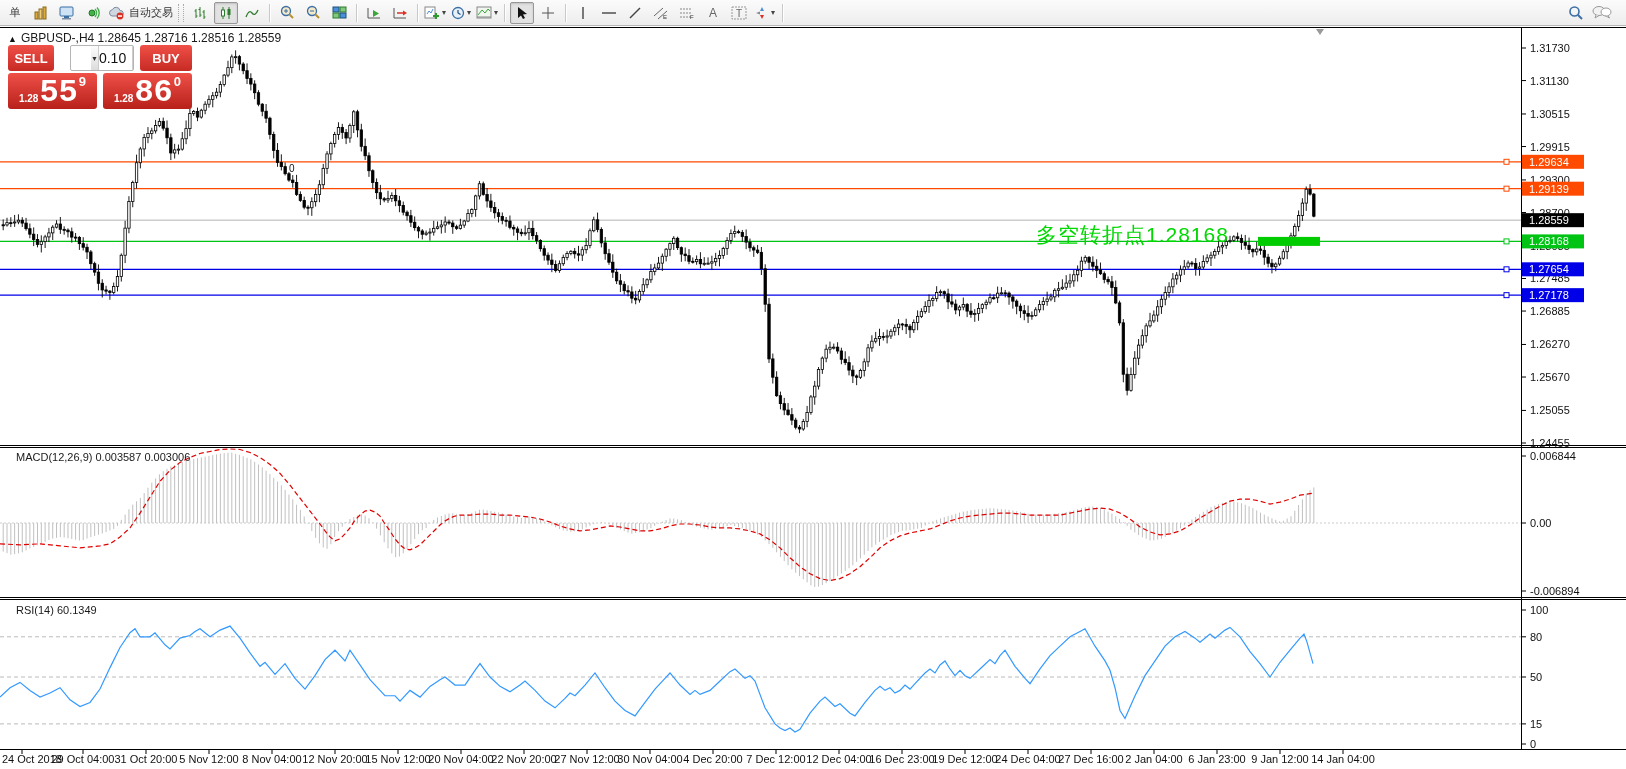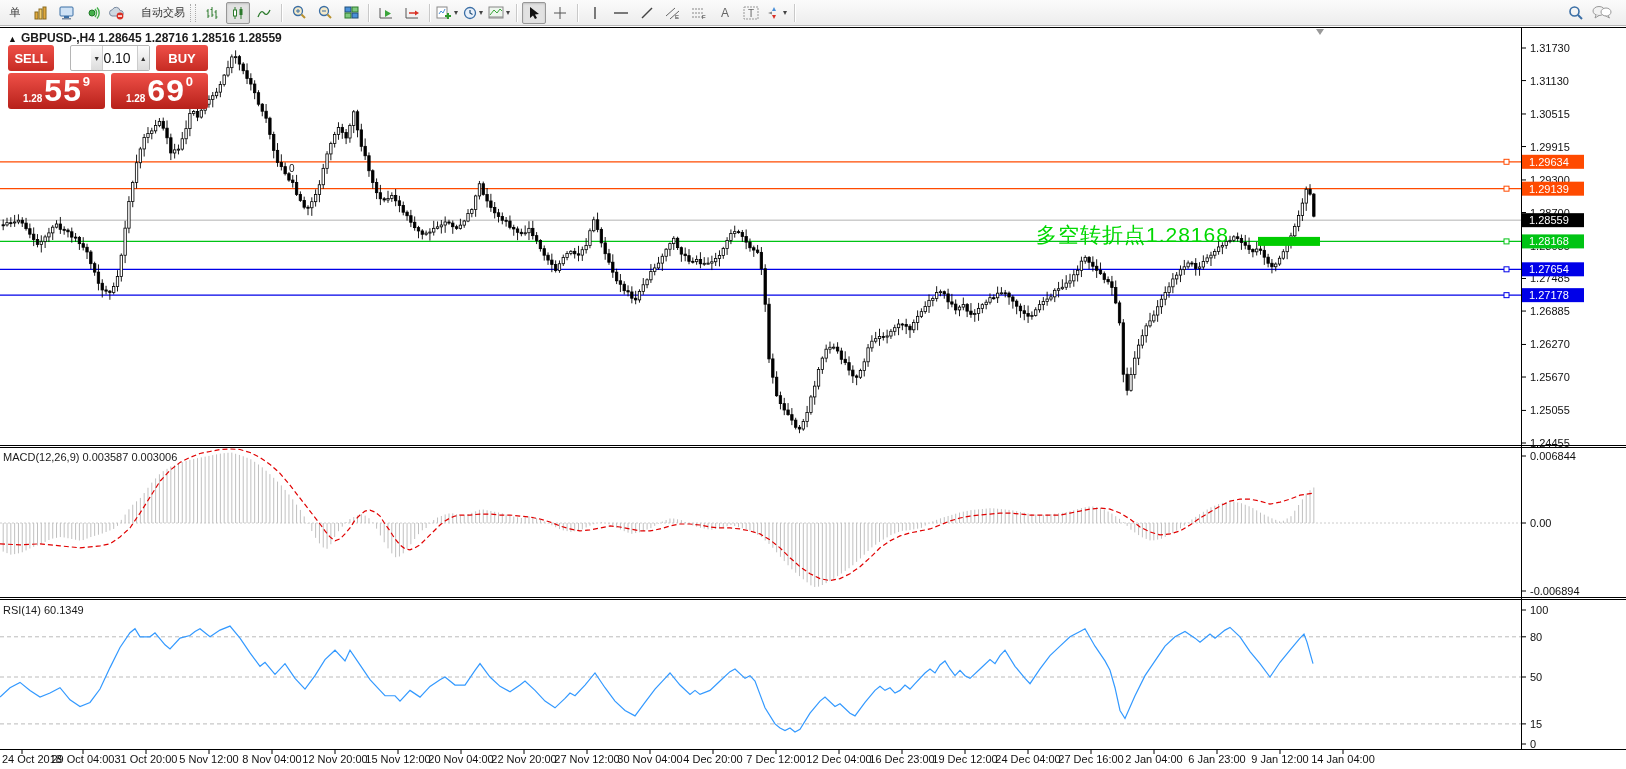--- a/index.html
+++ b/index.html
@@ -12,43 +12,43 @@
     margin:0 1px;border:1px solid transparent;border-radius:2px;font-size:11px;color:#333;cursor:default;}
   .tb.pressed{background:#e2e2e2;border:1px solid #979797;box-shadow:inset 0 1px 2px rgba(0,0,0,.15);}
   .tbsep{width:1px;height:18px;background:#c9c9c9;margin:0 4px;box-shadow:1px 0 0 #fff;}
   .grip{width:4px;height:18px;margin:0 3px;border-left:1px dotted #aaa;border-right:1px dotted #aaa;}
   .tb svg{display:block;}
   .tb .dd{font-size:8px;color:#444;margin-left:2px;}
   .tf{font-size:11px;color:#222;padding:0 5px;}
   .tf.active{background:#e6e6e6;border:1px solid #979797;box-shadow:inset 0 1px 2px rgba(0,0,0,.15);}
   #tb-right{margin-left:auto;display:flex;align-items:center;}
   
-  #chart-title{position:absolute;left:8px;top:31px;font-size:12px;color:#1a1a1a;z-index:4;font-weight:bold;}
+  #chart-title{position:absolute;left:8px;top:31px;font-size:12px;color:#1a1a1a;z-index:4;}
   #chart-title .tri{font-size:9px;margin-right:4px;color:#111;}
   
-  #oneclick{position:absolute;left:8px;top:45px;width:200px;z-index:4;}
+  #oneclick{position:absolute;left:8px;top:45px;width:184px;z-index:4;}
   .oc-row1{display:flex;height:26px;}
   .oc-btn{background:linear-gradient(#ef5048,#c62b23);color:#fff;font-weight:bold;font-size:13px;
     display:flex;align-items:center;justify-content:center;border-radius:3px;}
   .oc-sell{width:46px;}
   .oc-buy{width:52px;margin-left:6px;}
   .oc-spin{flex:1;display:flex;margin-left:16px;border:1px solid #b5b5b5;border-radius:2px;overflow:hidden;background:#fff;padding-left:20px;}
   .oc-arr{width:15px;background:linear-gradient(#fdfdfd,#dcdcdc);display:flex;align-items:center;justify-content:center;
     font-size:7px;color:#333;border-right:1px solid #ccc;}
   .oc-arr.r{border-right:none;border-left:1px solid #ccc;}
   .oc-vol{flex:1;display:flex;align-items:center;justify-content:flex-end;padding-right:6px;font-size:14px;color:#111;}
   .oc-row2{display:flex;margin-top:2px;height:36px;}
   .oc-price{background:linear-gradient(#ef5048,#b7211a);color:#fff;border-radius:3px;flex:1;
     display:flex;align-items:flex-end;justify-content:center;padding-bottom:1px;}
   .oc-price .sm{font-size:10px;font-weight:bold;margin-bottom:4px;}
   .oc-price .big{font-size:32px;font-weight:bold;line-height:30px;margin:0 1px;font-family:Liberation Mono, monospace;}
   .oc-price .sup{font-size:13px;font-weight:bold;align-self:flex-start;margin-top:1px;}
   .oc-price.b2{margin-left:6px;}
   
-  .ind-label{position:absolute;left:3px;font-size:11px;color:#1a1a1a;z-index:3;}
+  .ind-label{position:absolute;left:16px;font-size:11px;color:#1a1a1a;z-index:3;}
   #annotation{position:absolute;left:1036px;top:221px;font-size:21px;font-weight:normal;color:#00d800;
     z-index:3;white-space:nowrap;letter-spacing:1px;}
   #chart-svg{position:absolute;left:0;top:0;z-index:1;}
 </style>
 </head>
 <body>
 
 <div id="toolbar">
   <div class="tb">
       <span>单</span>
@@ -72,21 +72,21 @@
         <circle cx="7" cy="7" r="3" fill="#44b04a" stroke="#1f7a26"></circle>
         <path d="M10 3 a6 6 0 0 1 0 8 M12 1.5 a8 8 0 0 1 0 11" fill="none" stroke="#44b04a" stroke-width="1.4"></path>
       </svg>
   </div>
   <div class="tb">
     <svg width="18" height="14">
         <path d="M4 10 a3.2 3.2 0 0 1 .4-6.3 A4 4 0 0 1 12 4.6 a2.8 2.8 0 0 1 1.4 5.4 z" fill="#cfd8e0" stroke="#7a8aa0"></path>
         <circle cx="12" cy="10" r="3.4" fill="#d93025"></circle>
         <rect x="10" y="9.3" width="4" height="1.5" fill="#fff"></rect>
       </svg>
-    <span style="margin-left:15px">自动交易</span>
+    <span style="margin-left:3px">自动交易</span>
   </div>
   <div class="grip"></div>
   <div class="tb">
     <svg width="14" height="14">
         <path d="M3 3v9 M1.5 5h1.5 M3 10h1.5 M7 1v10 M5.5 3.5h1.5 M7 9h1.5 M11 4v9 M9.5 6h1.5 M11 11h1.5" stroke="#2c7a2c" fill="none"></path>
       </svg>
   </div>
   <div class="tb pressed">
     <svg width="14" height="14">
         <line x1="4" y1="1" x2="4" y2="13" stroke="#2c7a2c"></line>
@@ -1445,21 +1445,21 @@
     <div class="oc-btn oc-buy">BUY</div>
   </div>
   <div class="oc-row2">
     <div class="oc-price">
       <span class="sm">1.28</span>
       <span class="big">55</span>
       <span class="sup">9</span>
     </div>
     <div class="oc-price b2">
       <span class="sm">1.28</span>
-      <span class="big">69</span>
+      <span class="big">86</span>
       <span class="sup">0</span>
     </div>
   </div>
 </div>
 
 <div class="ind-label" style="top:451px">MACD(12,26,9) 0.003587 0.003006</div>
 <div class="ind-label" style="top:604px">RSI(14) 60.1349</div>
 <div id="annotation">多空转折点1.28168</div>
 
 </body></html>

